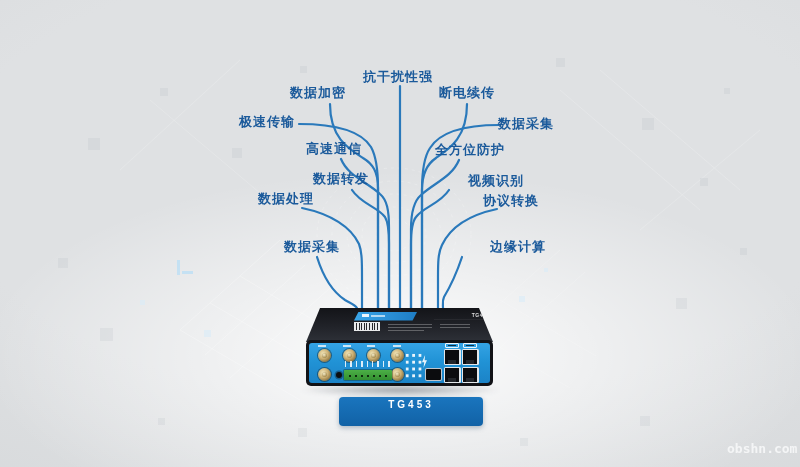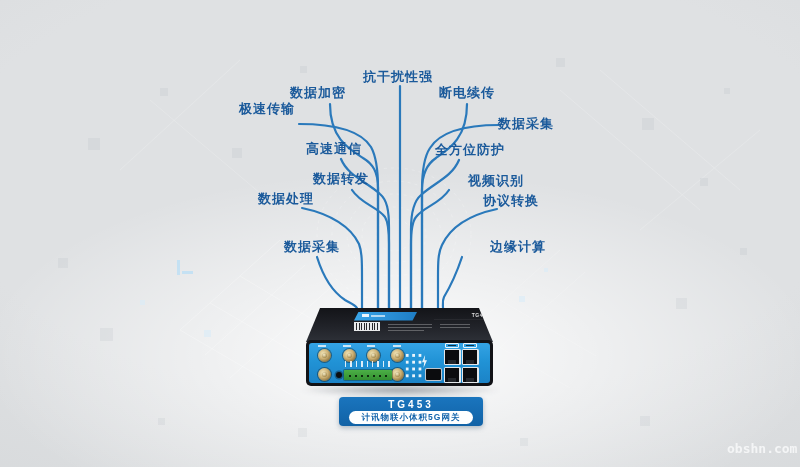--- a/index.html
+++ b/index.html
@@ -158,21 +158,21 @@
     <path d="M499 125 C466 125 440 132 430 148 C424 157 422 170 422 190 L422 308"></path>
     <path d="M459 160 C452 177 434 183 421 195 C414 201 411 211 411 229 L411 308"></path>
     <path d="M449 190 C440 204 423 207 416 217 C412 222 411 230 411 244 L411 308"></path>
     <path d="M497 209 C469 215 450 228 442 245 C438 253 438 263 438 278 L438 308"></path>
     <path d="M462 257 C457 272 450 287 444 297 C442 301 443 305 443 308"></path>
   </svg>
 
   <div class="feat" style="left:398px;top:77px;">抗干扰性强</div>
   <div class="feat" style="left:318px;top:93px;">数据加密</div>
   <div class="feat" style="left:467px;top:93px;">断电续传</div>
-  <div class="feat" style="left:267px;top:109px;">极速传输</div>
+  <div class="feat" style="left:267px;top:122px;">极速传输</div>
   <div class="feat" style="left:526px;top:124px;">数据采集</div>
   <div class="feat" style="left:334px;top:149px;">高速通信</div>
   <div class="feat" style="left:470px;top:150px;">全方位防护</div>
   <div class="feat" style="left:341px;top:179px;">数据转发</div>
   <div class="feat" style="left:460px;top:181px;margin-left:36px;">视频识别</div>
   <div class="feat" style="left:286px;top:199px;">数据处理</div>
   <div class="feat" style="left:511px;top:201px;">协议转换</div>
   <div class="feat" style="left:312px;top:247px;">数据采集</div>
   <div class="feat" style="left:470px;top:247px;margin-left:48px;">边缘计算</div>
 
@@ -239,18 +239,17 @@
         <div class="notch"></div>
       </div>
     <div class="port" style="left:155.5px;top:26.5px;">
         <div class="in"></div>
         <div class="notch"></div>
       </div>
   </div>
 
   <div class="badge">
     <div class="model">TG453</div>
-    <div class="sub">计讯物联小体积5G网关</div>
   </div>
 
   <div class="wm">obshn.com</div>
 
 </div>
 
 </body></html>

